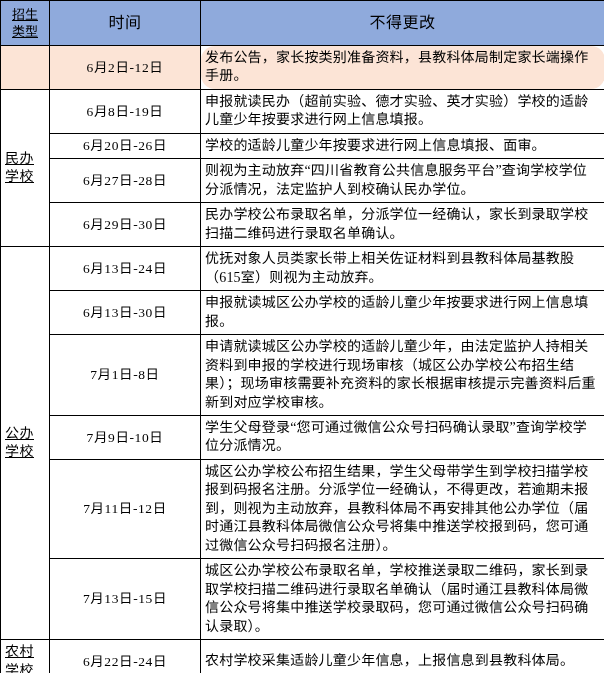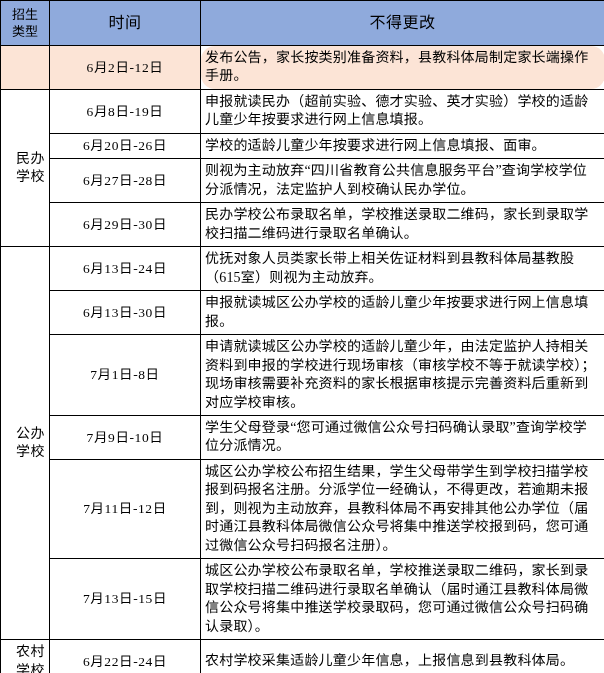--- a/index.html
+++ b/index.html
@@ -42,21 +42,21 @@
     height: 38px;
   }
   thead th.th-type {
     font-size: 13px;
     line-height: 1.25;
     padding: 2px 1px;
     letter-spacing: 0;
   }
 
   td.cell-type {
-    text-align: right;
+    text-align: left;
     font-size: 14px;
     line-height: 1.3;
     letter-spacing: 0.5px;
     margin-left: 6px;
   }
   td.cell-time {
     text-align: center;
     font-size: 13.5px;
     letter-spacing: 0.6px;
     white-space: nowrap;
@@ -67,21 +67,21 @@
     letter-spacing: 0.2px;
     padding-left: 6px;
     padding-right: 4px;
     border-radius: 14px;
   }
 
   tr.row-highlight td {
     background: #fce4d6;
   }
 
-  .type-line { display: block; }
+  .type-line { display: block; text-decoration: underline; }
 </style>
 </head>
 <body>
 
 <table id="enrollment-table">
   <colgroup>
     <col class="col-type">
     <col class="col-time">
     <col class="col-task">
   </colgroup>
@@ -112,37 +112,37 @@
       <tr>
         <td class="cell-time">6月20日-26日</td>
         <td class="cell-task">学校的适龄儿童少年按要求进行网上信息填报、面审。</td>
       </tr>
       <tr>
         <td class="cell-time">6月27日-28日</td>
         <td class="cell-task">则视为主动放弃“四川省教育公共信息服务平台”查询学校学位分派情况，法定监护人到校确认民办学位。</td>
       </tr>
       <tr>
         <td class="cell-time">6月29日-30日</td>
-        <td class="cell-task">民办学校公布录取名单，学校推送录取二维码，家长到录取学校扫描二维码进行录取名单确认。</td>
+        <td class="cell-task">民办学校公布录取名单，分派学位一经确认，家长到录取学校扫描二维码进行录取名单确认。</td>
       </tr>
       <tr>
         <td class="cell-type" rowspan="6">
           <span class="type-line">公办</span>
           <span class="type-line">学校</span>
         </td>
         <td class="cell-time">6月13日-24日</td>
         <td class="cell-task">优抚对象人员类家长带上相关佐证材料到县教科体局基教股（615室）则视为主动放弃。</td>
       </tr>
       <tr>
         <td class="cell-time">6月13日-30日</td>
         <td class="cell-task">申报就读城区公办学校的适龄儿童少年按要求进行网上信息填报。</td>
       </tr>
       <tr>
         <td class="cell-time">7月1日-8日</td>
-        <td class="cell-task">申请就读城区公办学校的适龄儿童少年，由法定监护人持相关资料到申报的学校进行现场审核（审核学校不等于就读学校）；现场审核需要补充资料的家长根据审核提示完善资料后重新到对应学校审核。</td>
+        <td class="cell-task">申请就读城区公办学校的适龄儿童少年，由法定监护人持相关资料到申报的学校进行现场审核（城区公办学校公布招生结果）；现场审核需要补充资料的家长根据审核提示完善资料后重新到对应学校审核。</td>
       </tr>
       <tr>
         <td class="cell-time">7月9日-10日</td>
         <td class="cell-task">学生父母登录“您可通过微信公众号扫码确认录取”查询学校学位分派情况。</td>
       </tr>
       <tr>
         <td class="cell-time">7月11日-12日</td>
         <td class="cell-task">城区公办学校公布招生结果，学生父母带学生到学校扫描学校报到码报名注册。分派学位一经确认，不得更改，若逾期未报到，则视为主动放弃，县教科体局不再安排其他公办学位（届时通江县教科体局微信公众号将集中推送学校报到码，您可通过微信公众号扫码报名注册）。</td>
       </tr>
       <tr>

